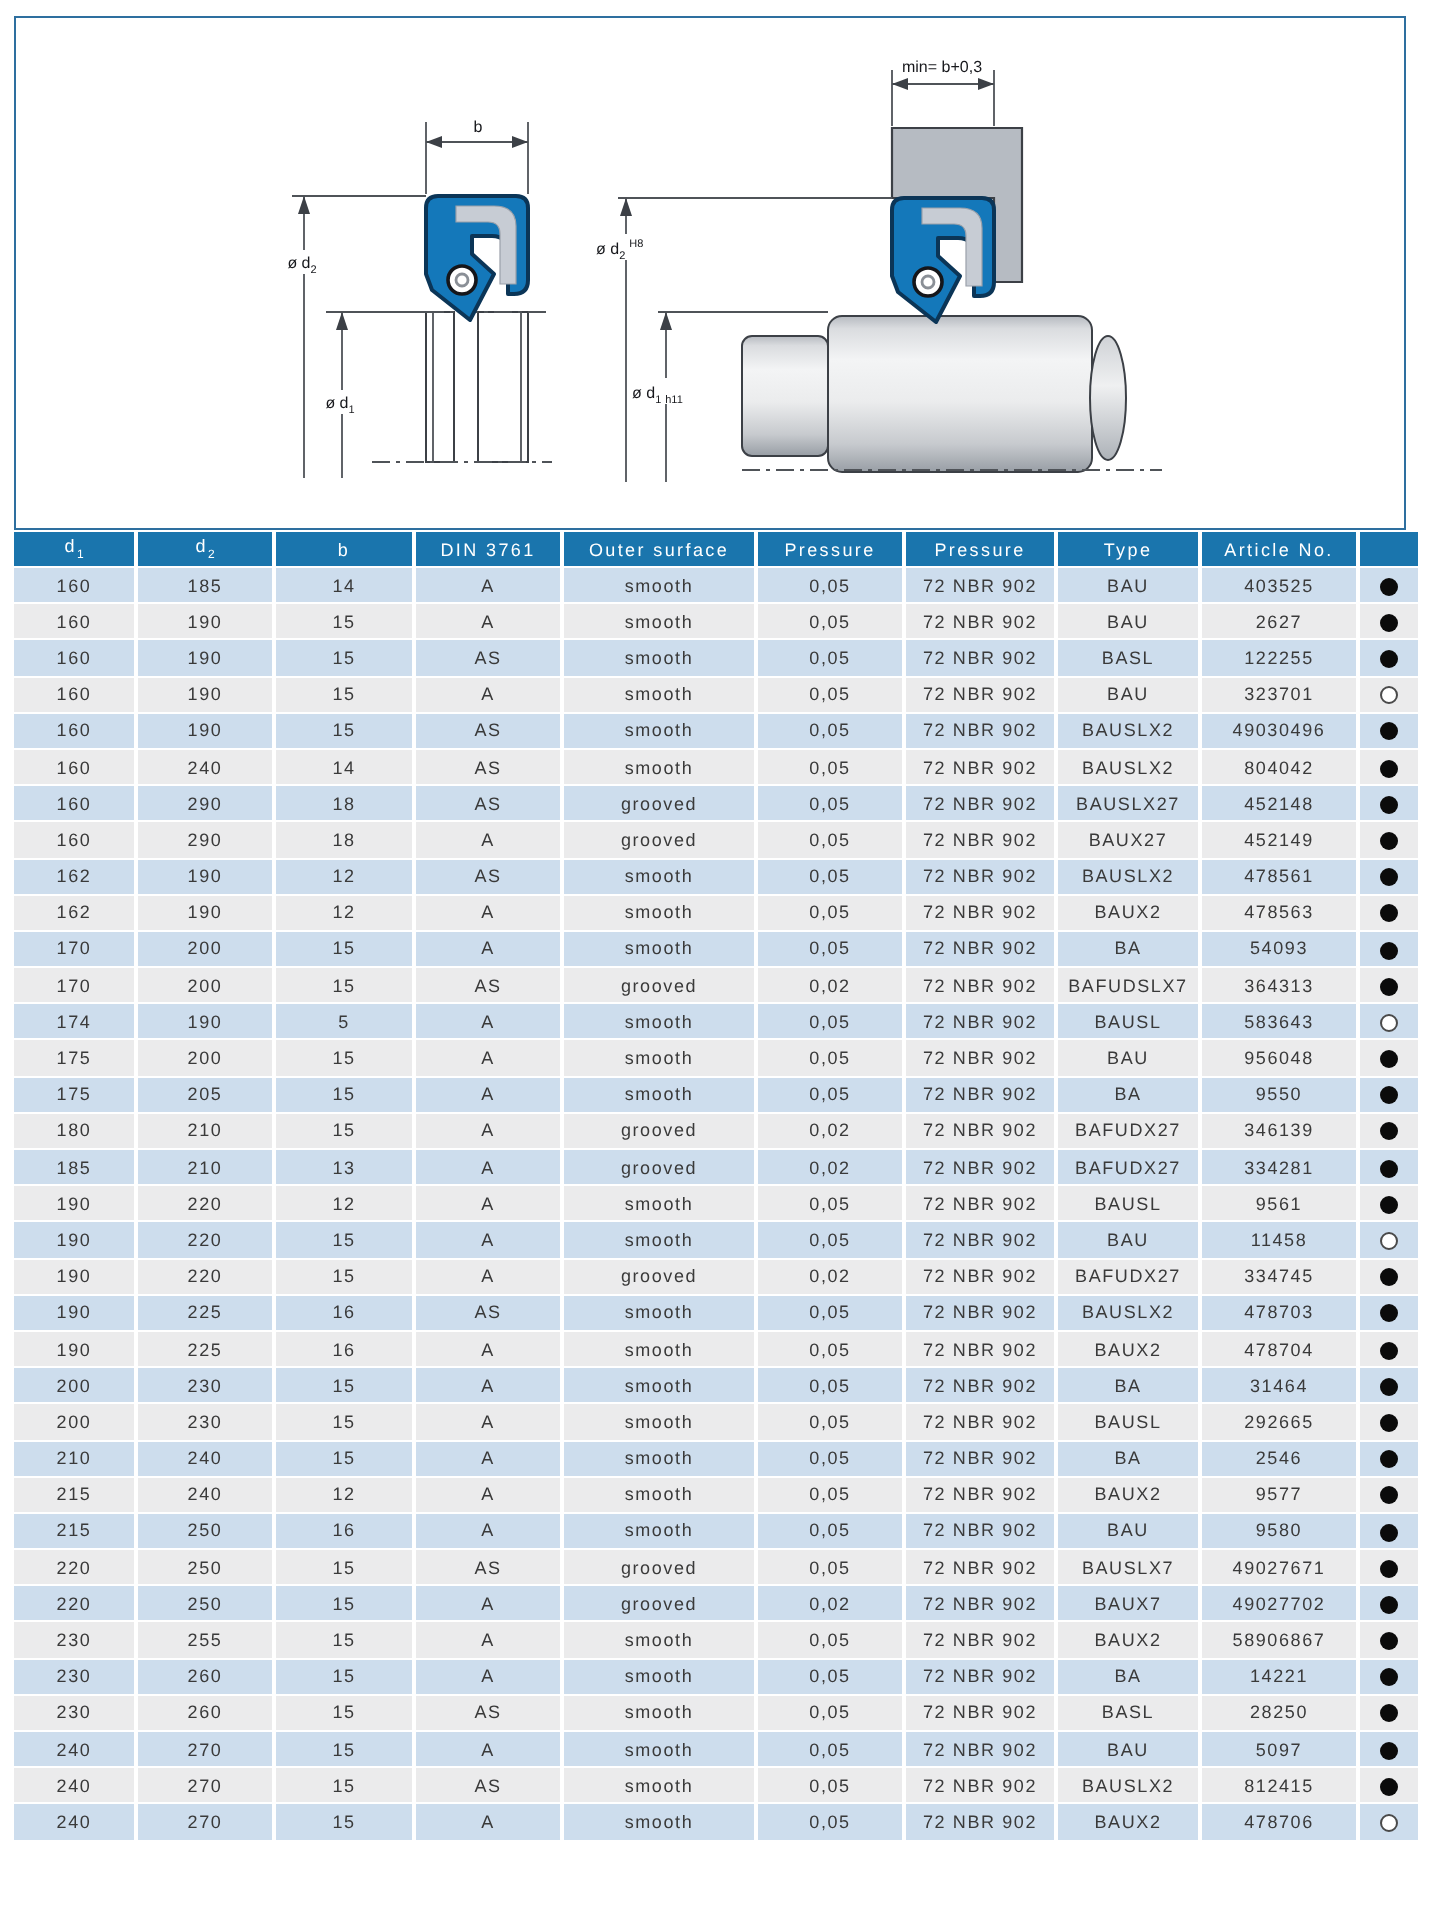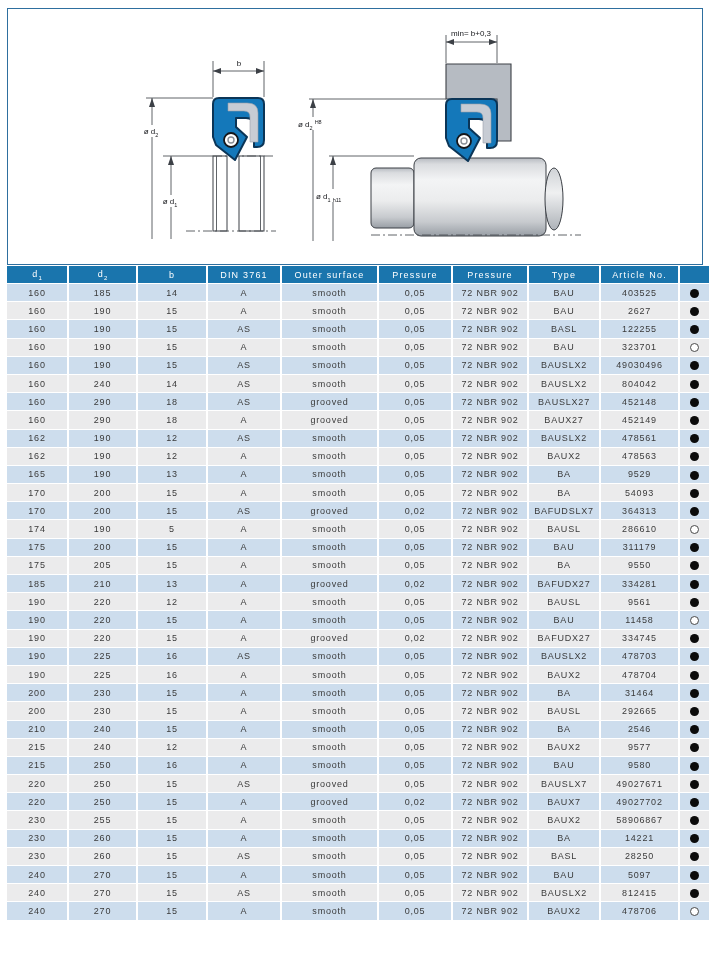--- a/index.html
+++ b/index.html
@@ -276,32 +276,20 @@
           <td>12</td>
           <td>A</td>
           <td>smooth</td>
           <td>0,05</td>
           <td>72 NBR 902</td>
           <td>BAUX2</td>
           <td>478563</td>
           <td><span class="dot filled"></span></td>
         </tr>
         <tr>
-          <td>165</td>
-          <td>190</td>
-          <td>13</td>
-          <td>A</td>
-          <td>smooth</td>
-          <td>0,05</td>
-          <td>72 NBR 902</td>
-          <td>BA</td>
-          <td>9529</td>
-          <td><span class="dot filled"></span></td>
-        </tr>
-        <tr>
           <td>170</td>
           <td>200</td>
           <td>15</td>
           <td>A</td>
           <td>smooth</td>
           <td>0,05</td>
           <td>72 NBR 902</td>
           <td>BA</td>
           <td>54093</td>
           <td><span class="dot filled"></span></td>
@@ -320,45 +308,57 @@
         </tr>
         <tr>
           <td>174</td>
           <td>190</td>
           <td>5</td>
           <td>A</td>
           <td>smooth</td>
           <td>0,05</td>
           <td>72 NBR 902</td>
           <td>BAUSL</td>
-          <td>286610</td>
+          <td>583643</td>
           <td><span class="dot open"></span></td>
         </tr>
         <tr>
           <td>175</td>
           <td>200</td>
           <td>15</td>
           <td>A</td>
           <td>smooth</td>
           <td>0,05</td>
           <td>72 NBR 902</td>
           <td>BAU</td>
-          <td>311179</td>
+          <td>956048</td>
           <td><span class="dot filled"></span></td>
         </tr>
         <tr>
           <td>175</td>
           <td>205</td>
           <td>15</td>
           <td>A</td>
           <td>smooth</td>
           <td>0,05</td>
           <td>72 NBR 902</td>
           <td>BA</td>
           <td>9550</td>
+          <td><span class="dot filled"></span></td>
+        </tr>
+        <tr>
+          <td>180</td>
+          <td>210</td>
+          <td>15</td>
+          <td>A</td>
+          <td>grooved</td>
+          <td>0,02</td>
+          <td>72 NBR 902</td>
+          <td>BAFUDX27</td>
+          <td>346139</td>
           <td><span class="dot filled"></span></td>
         </tr>
         <tr>
           <td>185</td>
           <td>210</td>
           <td>13</td>
           <td>A</td>
           <td>grooved</td>
           <td>0,02</td>
           <td>72 NBR 902</td>

